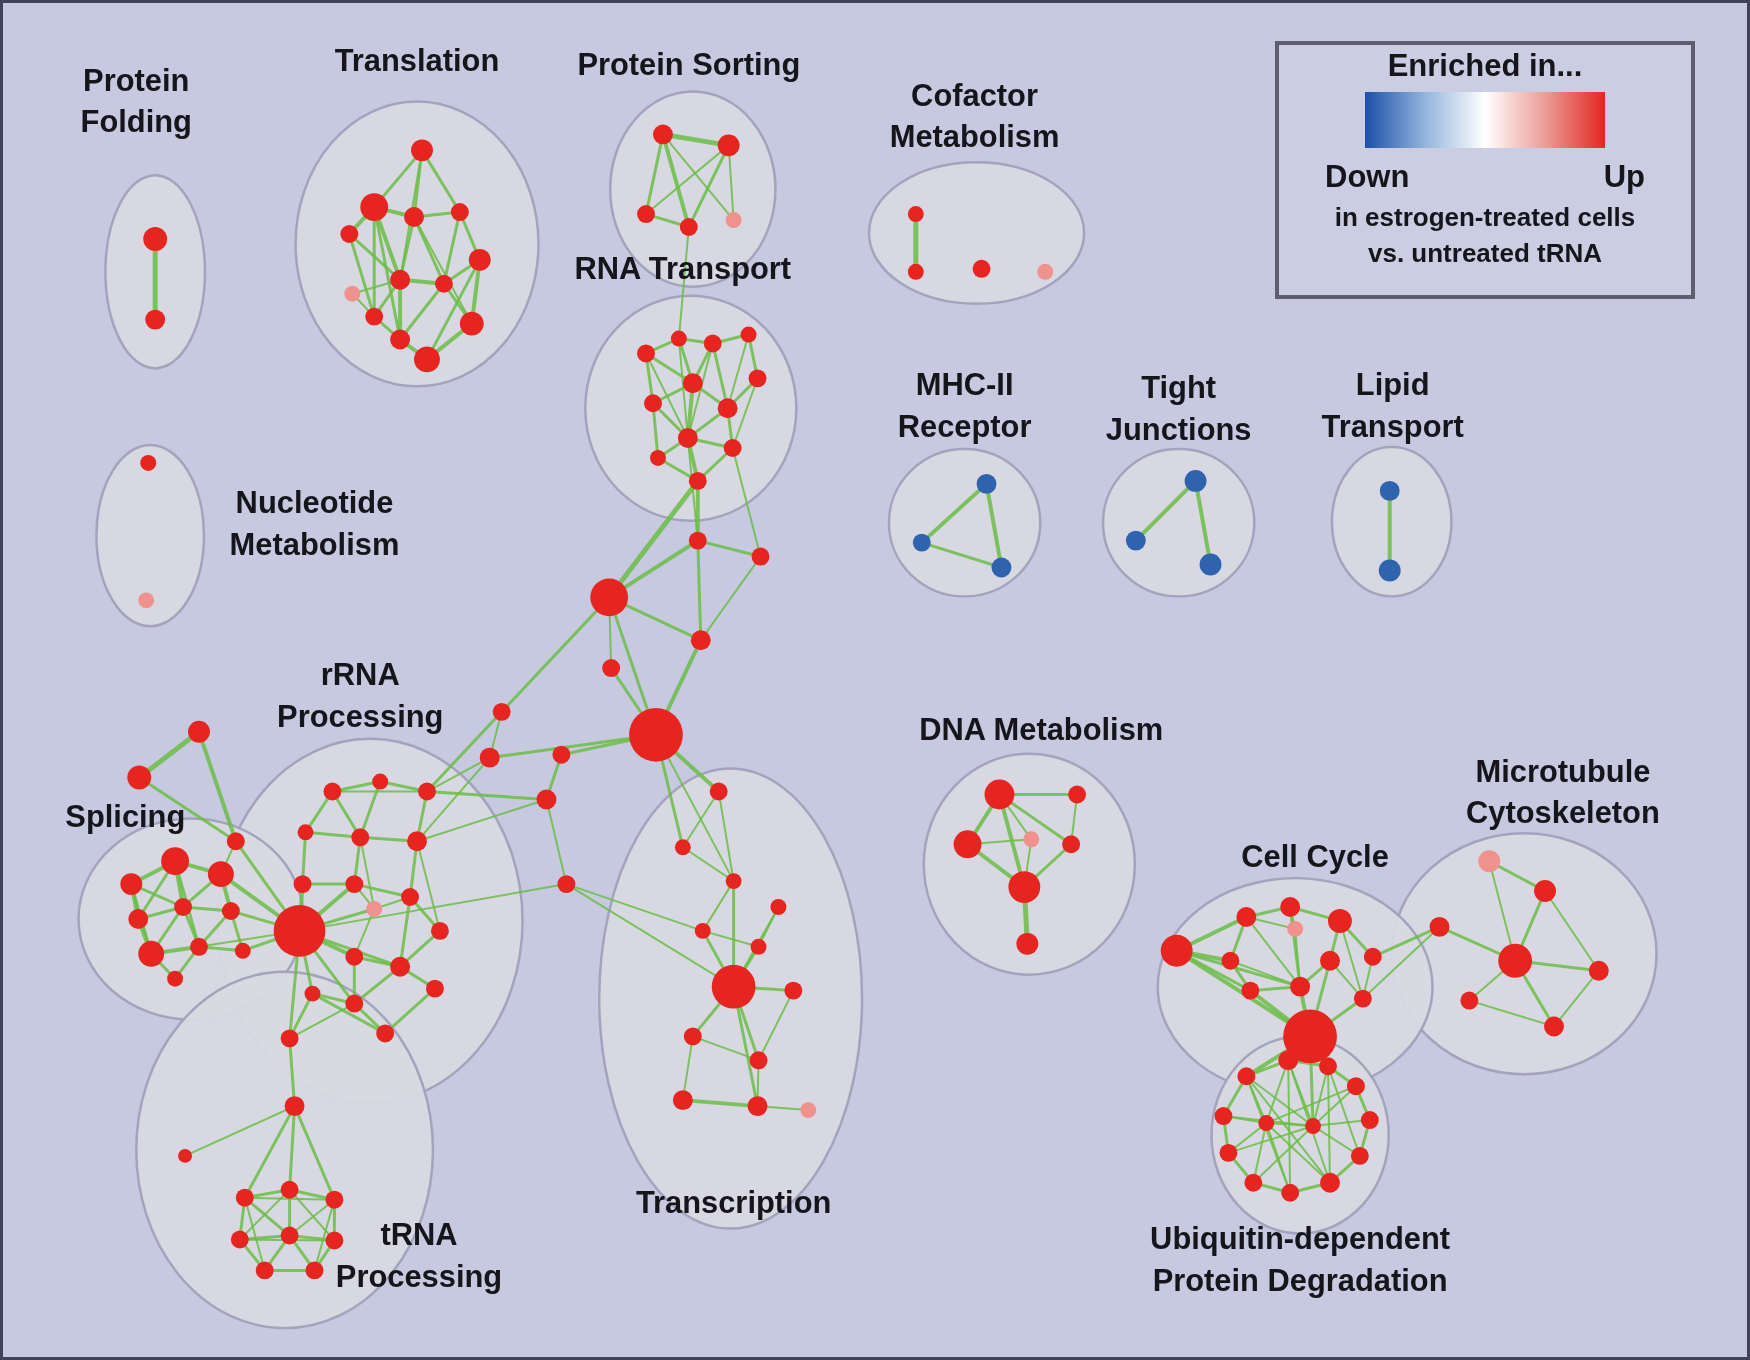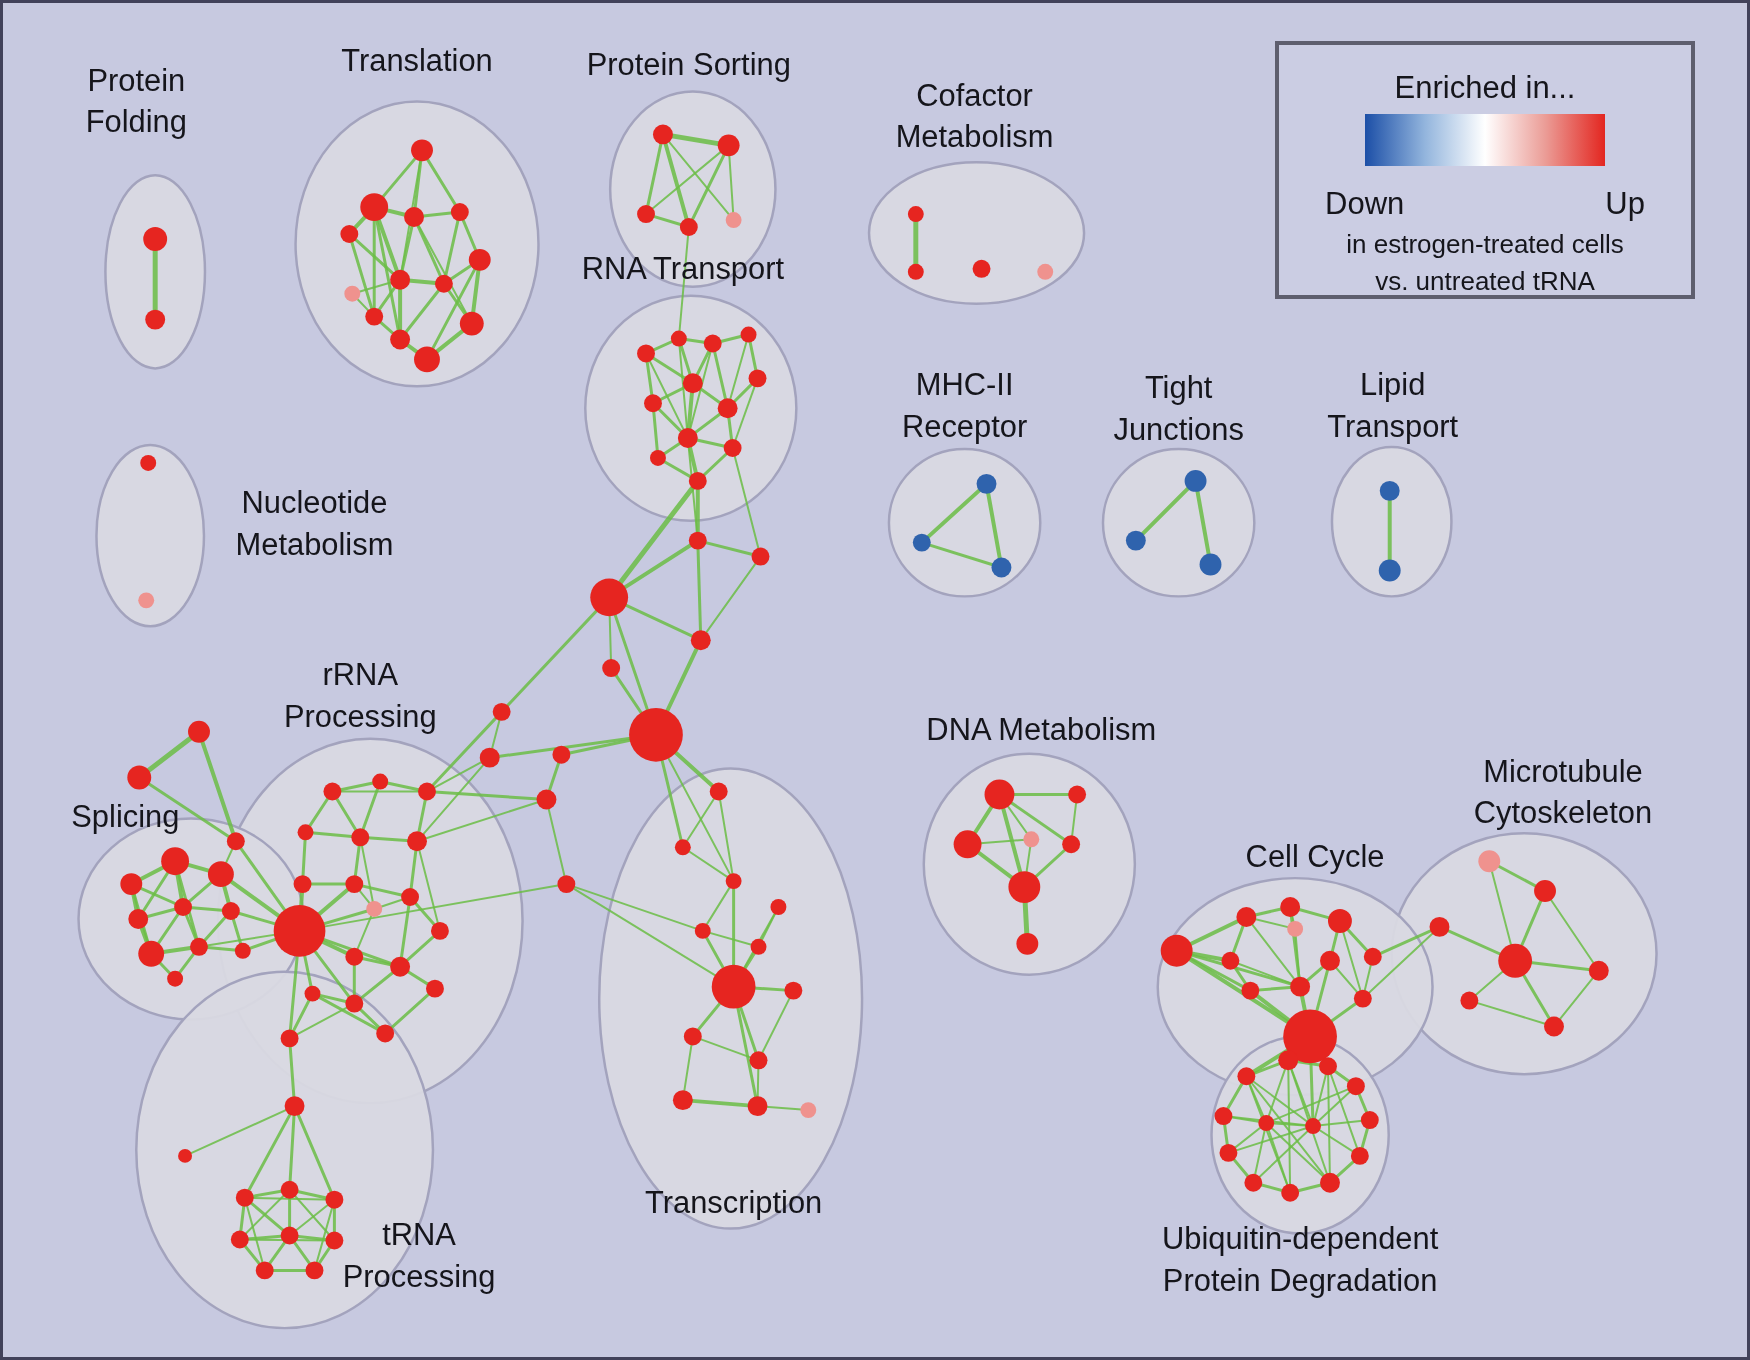--- a/index.html
+++ b/index.html
@@ -4,31 +4,32 @@
 <style>
   html,body{margin:0;padding:0;background:#ffffff;}
   #figure{
     position:relative;
     width:1750px;height:1360px;
     box-sizing:border-box;
     border:3px solid #41415a;
     background:#c7c9e0;
     font-family:"Liberation Sans","DejaVu Sans",sans-serif;
     overflow:hidden;
+    font-weight:bold;
   }
   #net{position:absolute;left:0;top:0;width:100%;height:100%;}
   .legend{
     position:absolute;left:1272px;top:38px;width:420px;height:258px;
     box-sizing:border-box;border:4px solid #5e5e6e;background:#cbcde3;
     display:flex;flex-direction:column;align-items:center;
-    padding-top:26px;color:#15151b;
+    padding-top:4px;color:#15151b;
   }
   .legend-title{font-size:31px;line-height:1.1;}
   .legend-bar{width:240px;height:56px;margin-top:9px;}
-  .legend-ends{width:320px;display:flex;justify-content:space-between;font-size:31px;margin-top:20px;}
+  .legend-ends{width:320px;display:flex;justify-content:space-between;font-size:31px;margin-top:11px;}
   .legend-sub{font-size:26px;margin-top:9px;line-height:1.05;}
   text{font-family:"Liberation Sans","DejaVu Sans",sans-serif;}
 </style>
 </head>
 <body>
 
 <div id="figure" style="background: rgb(199, 201, 224); border-color: rgb(65, 65, 90);">
   <svg id="net" viewBox="0 0 1750 1360" xmlns="http://www.w3.org/2000/svg">
       <ellipse cx="152" cy="270" rx="50" ry="97" fill="#d9d9e2" fill-opacity="0.95" stroke="#a3a3bd" stroke-width="2.5"></ellipse>
       <ellipse cx="415" cy="242" rx="122" ry="143" fill="#d9d9e2" fill-opacity="0.95" stroke="#a3a3bd" stroke-width="2.5"></ellipse>

